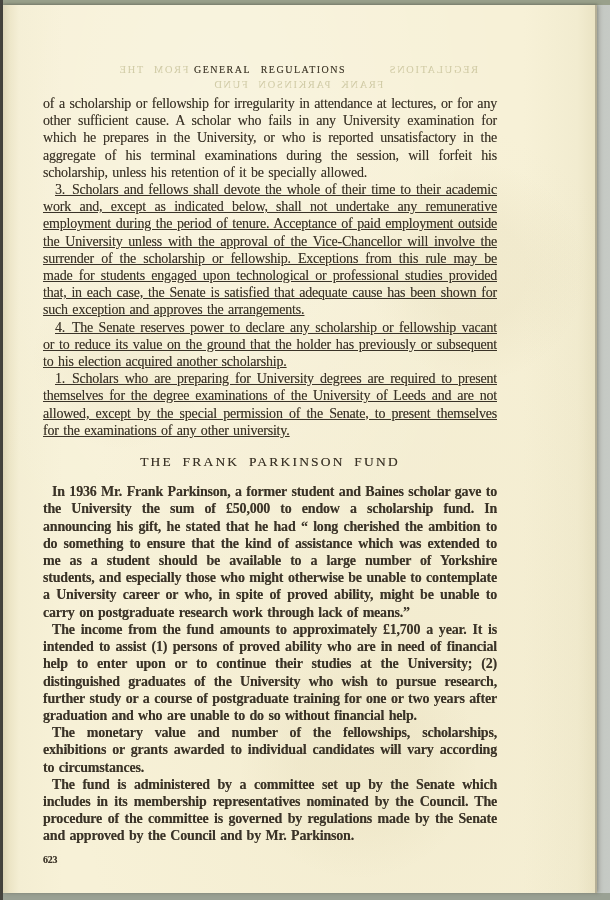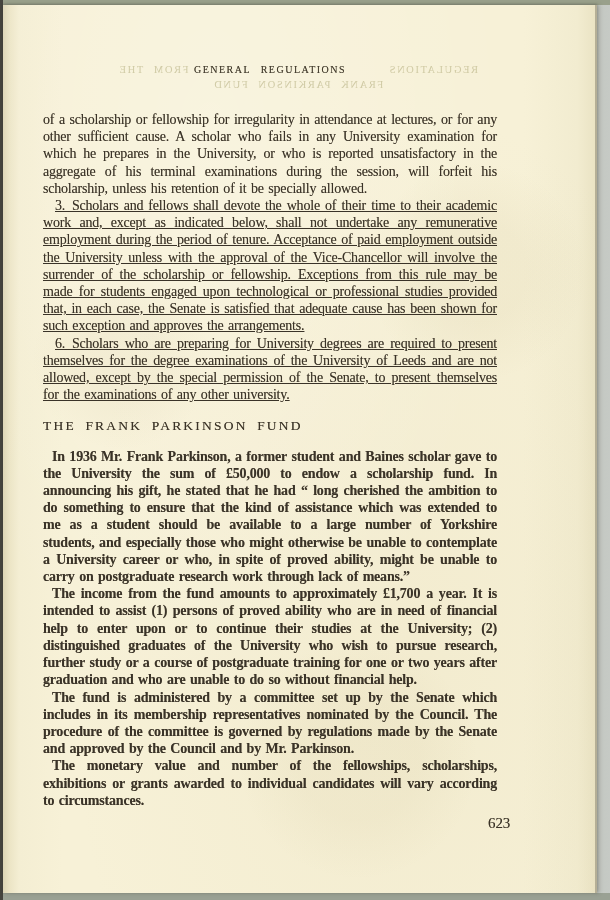--- a/index.html
+++ b/index.html
@@ -37,43 +37,44 @@
   .running-head{
     margin:59px 0 0 0;
     width:454px;margin-left:40px;
     text-align:center;
     font-size:10px;letter-spacing:1.5px;word-spacing:6px;
     color:#443d2e;
     text-shadow:0 0 0.5px rgba(68,61,46,0.6);
   }
   .text-block{
     position:relative;
-    width:454px;margin:36px 0 0 40px;
+    width:454px;margin:20px 0 0 40px;
     font-size:14px;line-height:17.2px;
     text-align:justify;
     color:#3a3328;
     letter-spacing:-0.2px;word-spacing:1.2px;
     text-shadow:0 0 0.45px rgba(55,45,25,0.45);
   }
   .text-block p{margin:0;padding:0;}
   p.p-noindent{text-indent:0;}
   p.p-num{text-indent:12px;text-decoration:underline;}
   p.p-ind{text-indent:9px;font-weight:bold;}
   .fund-heading{
     margin:14px 0 13px 0;
+    text-align:center;
     font-size:13.5px;letter-spacing:2.2px;word-spacing:4px;
     color:#3a3328;
     text-shadow:0 0 0.5px rgba(55,45,25,0.5);
   }
   .folio{
     margin:6px -13px 0 0;
-    text-align:right;
-    font-size:15px;
+    font-size:10px;
     color:#3a3328;
     text-shadow:0 0 0.4px rgba(55,45,25,0.45);
+    font-weight:bold;
   }
   
   .mottle{
     position:absolute;inset:0;pointer-events:none;
     background:
       radial-gradient(circle at 20% 40%, rgba(160,140,80,0.05) 0 40px, rgba(160,140,80,0) 90px),
       radial-gradient(circle at 80% 30%, rgba(160,140,80,0.06) 0 50px, rgba(160,140,80,0) 110px),
       radial-gradient(circle at 60% 85%, rgba(160,140,80,0.05) 0 60px, rgba(160,140,80,0) 120px);
   }
 </style>
@@ -94,25 +95,26 @@
         <span>FROM THE</span>
       </div>
       <div>FRANK PARKINSON FUND</div>
     </div>
 
     <div class="running-head">GENERAL REGULATIONS</div>
 
     <div class="text-block">
       <p class="p-noindent">of a scholarship or fellowship for irregularity in attendance at lectures, or for any other sufficient cause. A scholar who fails in any University examination for which he prepares in the University, or who is reported unsatisfactory in the aggregate of his terminal examinations during the session, will forfeit his scholarship, unless his retention of it be specially allowed.</p>
       <p class="p-num">3. Scholars and fellows shall devote the whole of their time to their academic work and, except as indicated below, shall not undertake any remunerative employment during the period of tenure. Acceptance of paid employment outside the University unless with the approval of the Vice-Chancellor will involve the surrender of the scholarship or fellowship. Exceptions from this rule may be made for students engaged upon technological or professional studies provided that, in each case, the Senate is satisfied that adequate cause has been shown for such exception and approves the arrangements.</p>
-      <p class="p-num">6. Scholars who are preparing for University degrees are required to present themselves for the degree examinations of the University of Leeds and are not allowed, except by the special permission of the Senate, to present themselves for the examinations of any other university.</p>
+      <p class="p-num">4. The Senate reserves power to declare any scholarship or fellowship vacant or to reduce its value on the ground that the holder has previously or subsequent to his election acquired another scholarship.</p>
+      <p class="p-num">1. Scholars who are preparing for University degrees are required to present themselves for the degree examinations of the University of Leeds and are not allowed, except by the special permission of the Senate, to present themselves for the examinations of any other university.</p>
 
       <div class="fund-heading">THE FRANK PARKINSON FUND</div>
 
       <p class="p-ind">In 1936 Mr. Frank Parkinson, a former student and Baines scholar gave to the University the sum of £50,000 to endow a scholarship fund. In announcing his gift, he stated that he had “ long cherished the ambition to do something to ensure that the kind of assistance which was extended to me as a student should be available to a large number of Yorkshire students, and especially those who might otherwise be unable to contemplate a University career or who, in spite of proved ability, might be unable to carry on postgraduate research work through lack of means.”</p>
       <p class="p-ind">The income from the fund amounts to approximately £1,700 a year. It is intended to assist (1) persons of proved ability who are in need of financial help to enter upon or to continue their studies at the University; (2) distinguished graduates of the University who wish to pursue research, further study or a course of postgraduate training for one or two years after graduation and who are unable to do so without financial help.</p>
+      <p class="p-ind">The monetary value and number of the fellowships, scholarships, exhibitions or grants awarded to individual candidates will vary according to circumstances.</p>
       <p class="p-ind">The fund is administered by a committee set up by the Senate which includes in its membership representatives nominated by the Council. The procedure of the committee is governed by regulations made by the Senate and approved by the Council and by Mr. Parkinson.</p>
-      <p class="p-ind">The monetary value and number of the fellowships, scholarships, exhibitions or grants awarded to individual candidates will vary according to circumstances.</p>
 
       <div class="folio">623</div>
     </div>
   </div>
 </div>
 
 </body></html>

